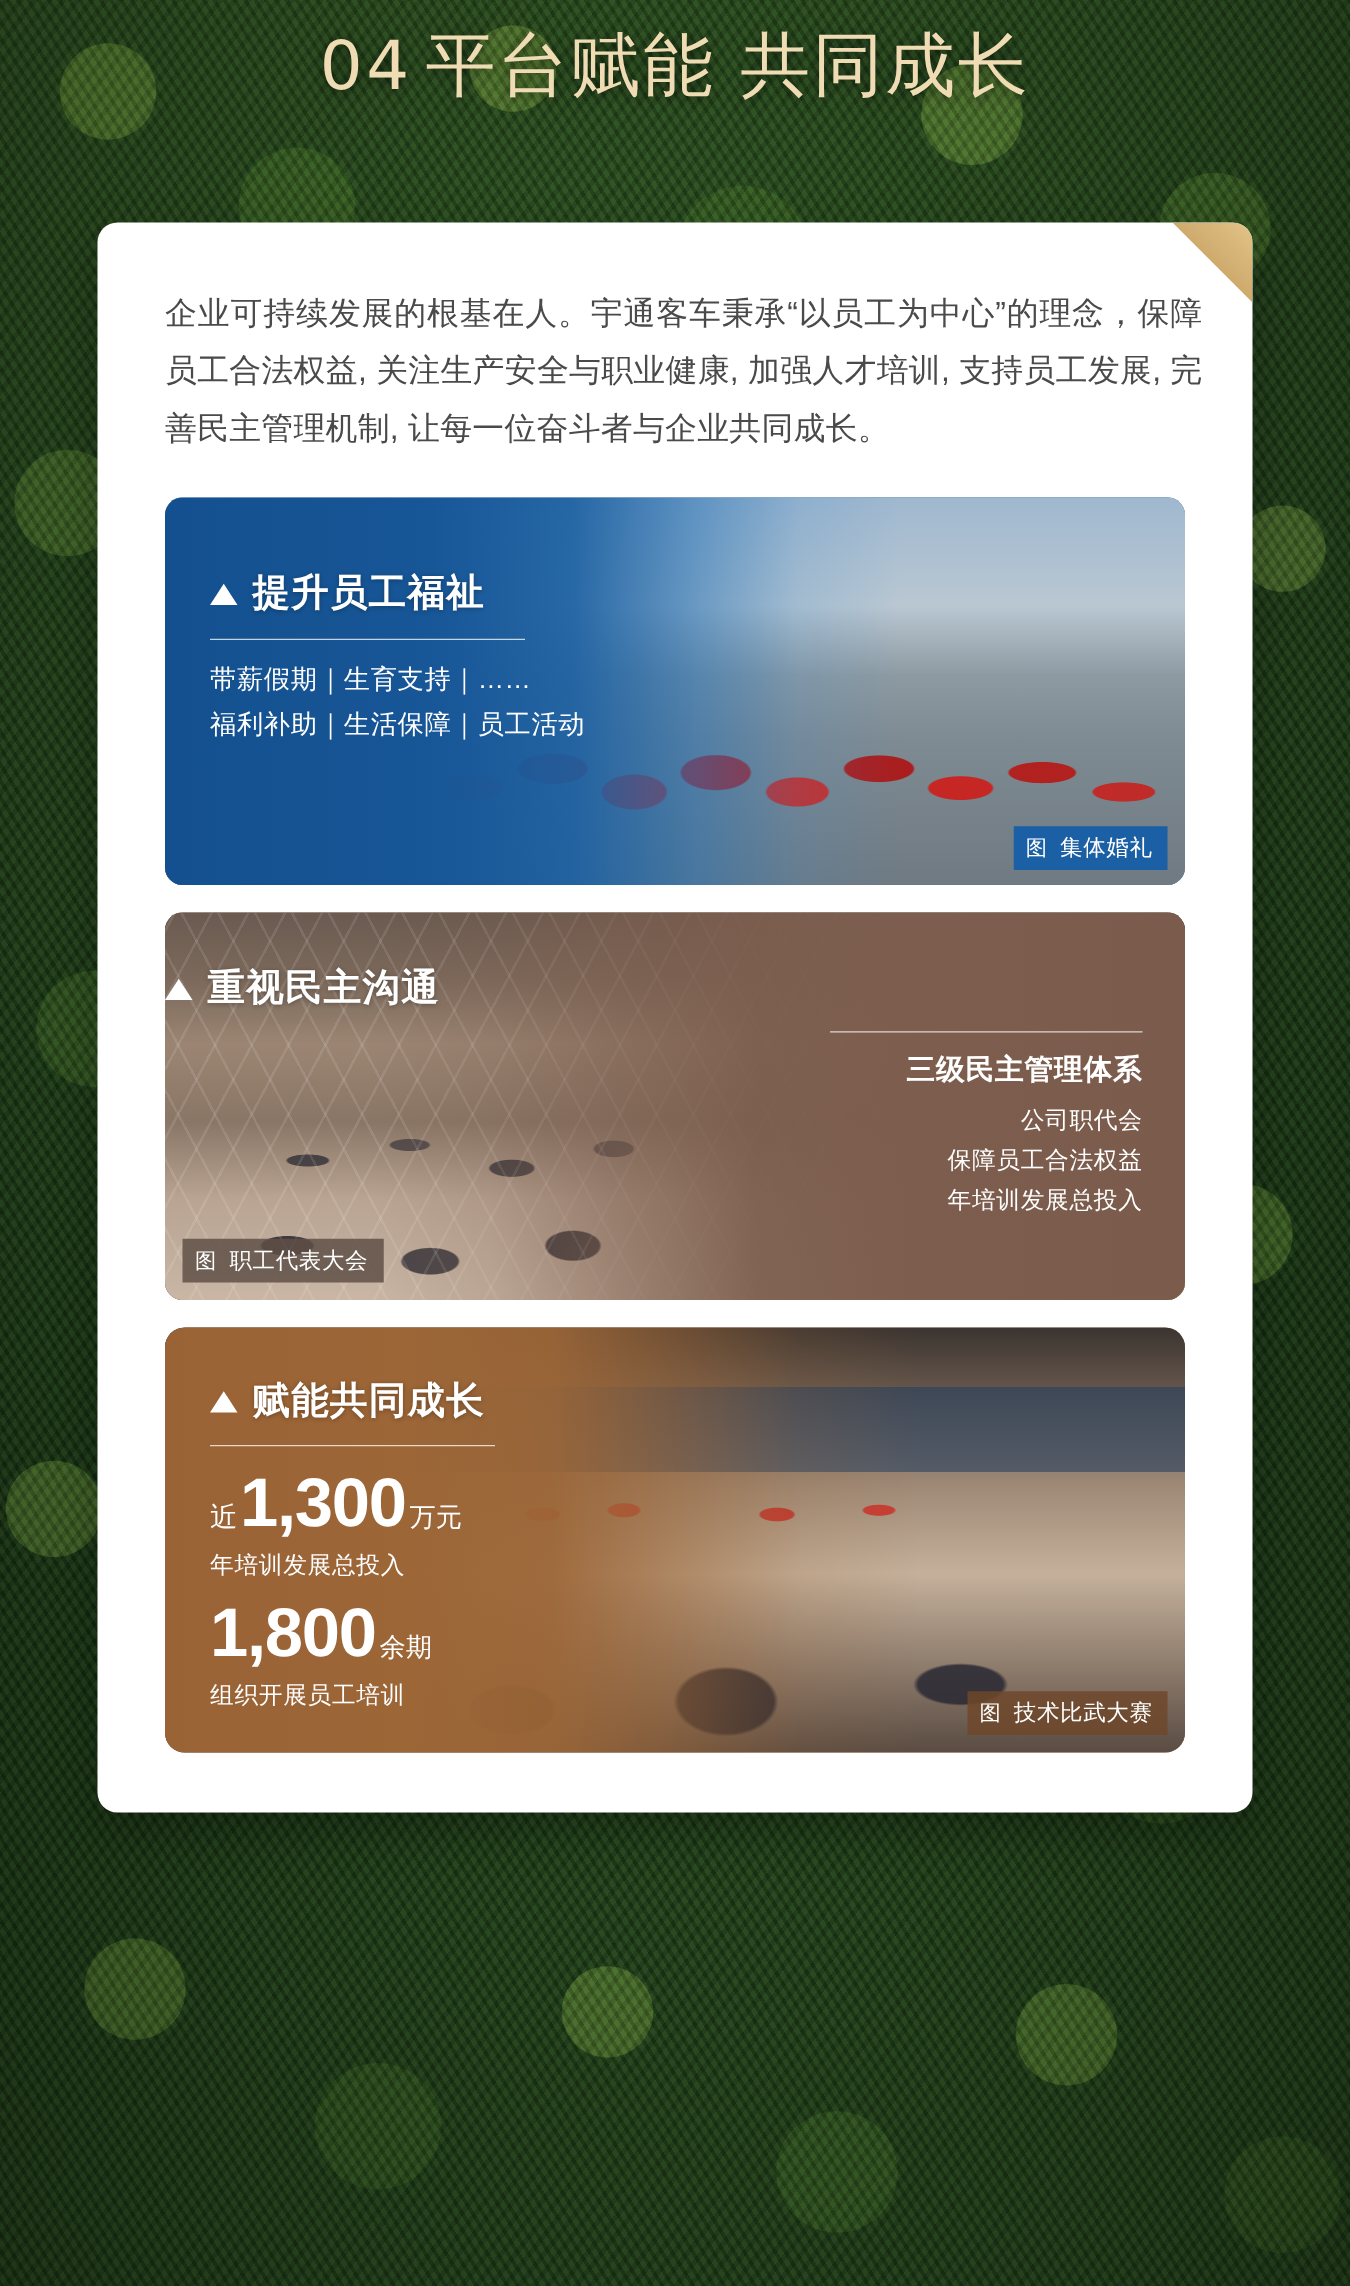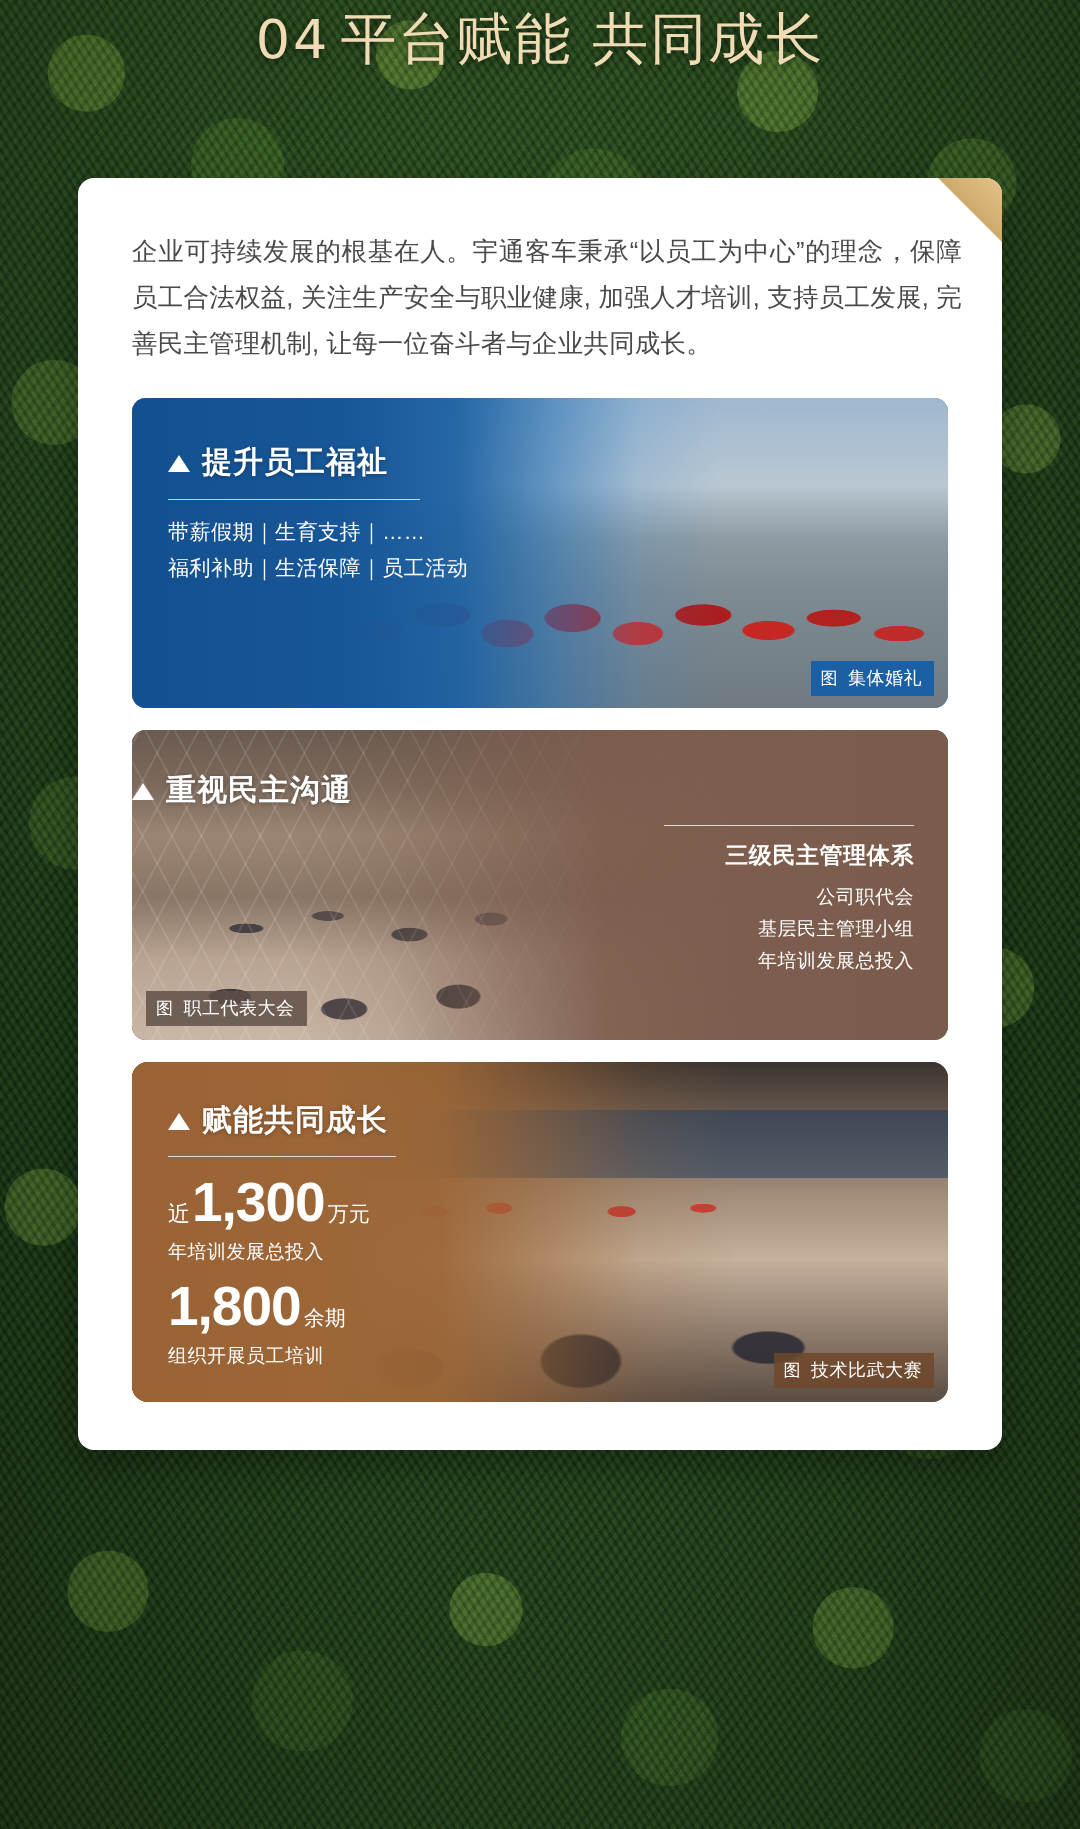--- a/index.html
+++ b/index.html
@@ -59,21 +59,21 @@
       repeating-linear-gradient(-52deg, rgba(0,0,0,.13) 0 4px, rgba(160,210,90,.05) 4px 9px);
     opacity:.85;
   }
   .vignette{
     position:absolute; inset:0;
     background: radial-gradient(ellipse at 50% 45%, rgba(0,0,0,0) 35%, rgba(0,0,0,.35) 100%);
   }
 
   
   .header {
-    position: absolute; top: 4px; left: 0; width: 100%;
+    position: absolute; top: 18px; left: 0; width: 100%;
     text-align: center; z-index: 5;
   }
   .header .title {
     display: inline-block;
     font-size: 56px; line-height: 1.25;
     letter-spacing: 2px;
     color: #f0dcb4;
     font-weight: 400;
     text-shadow: 0 2px 10px rgba(0,0,0,.55);
     font-family: "DejaVu Sans", "Liberation Sans", sans-serif;
@@ -176,21 +176,21 @@
       radial-gradient(ellipse at 94% 76%, rgba(198,34,30,.9) 0 24px, transparent 26px),
       linear-gradient(180deg,#9fb8cf 0%, #b9c7d2 28%, #8d9aa2 46%, #7f8b93 62%, #6f7a82 100%);
     background-color: #8d9aa2;
   }
   #card1 .overlay {
     position: absolute; inset: 0; z-index: 2;
     background: linear-gradient(90deg,
       #14508f 0%, #175697 26%, rgba(27,96,162,.92) 40%,
       rgba(40,115,182,.55) 52%, rgba(60,135,200,.18) 62%, rgba(70,140,205,0) 72%);
   }
-  #card1 .cardbody { padding: 44px 0 0 36px; }
+  #card1 .cardbody { padding: 56px 0 0 36px; }
   #card1 .rule { width: 252px; margin: 16px 0 14px 0; }
   #card1 .lines { font-size: 21px; line-height: 36px; letter-spacing: .5px; }
   #card1 .caption {
     right: 14px; bottom: 12px;
     background: #1b5fa4;
   }
 
   
   #card2 {
     height: 310px;
@@ -324,21 +324,21 @@
     <div class="overlay"></div>
     <div class="cardbody">
       <div class="card-title">
         <span class="tri"></span>
         <span>重视民主沟通</span>
       </div>
       <div class="rule"></div>
       <div class="sub">三级民主管理体系</div>
       <div class="lines">
         <div>公司职代会</div>
-        <div>基层民主管理小组</div>
+        <div>保障员工合法权益</div>
         <div>年培训发展总投入</div>
       </div>
     </div>
     <div class="caption">
       <span class="tag">图</span>
       <span>职工代表大会</span>
     </div>
   </div>
 
   <div class="card" id="card3">

